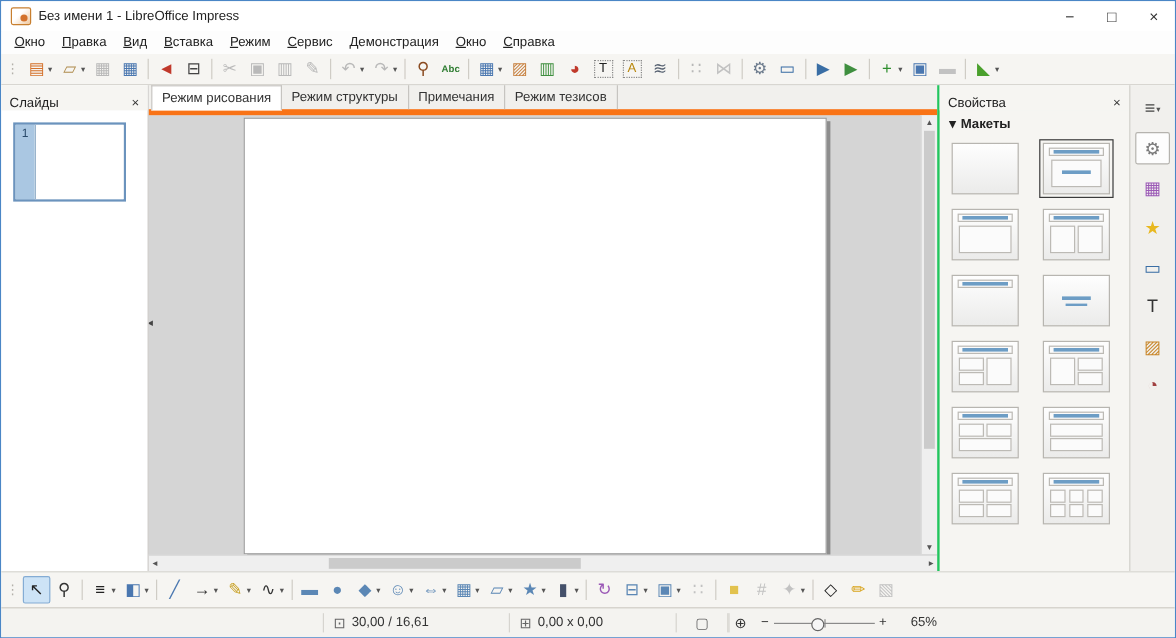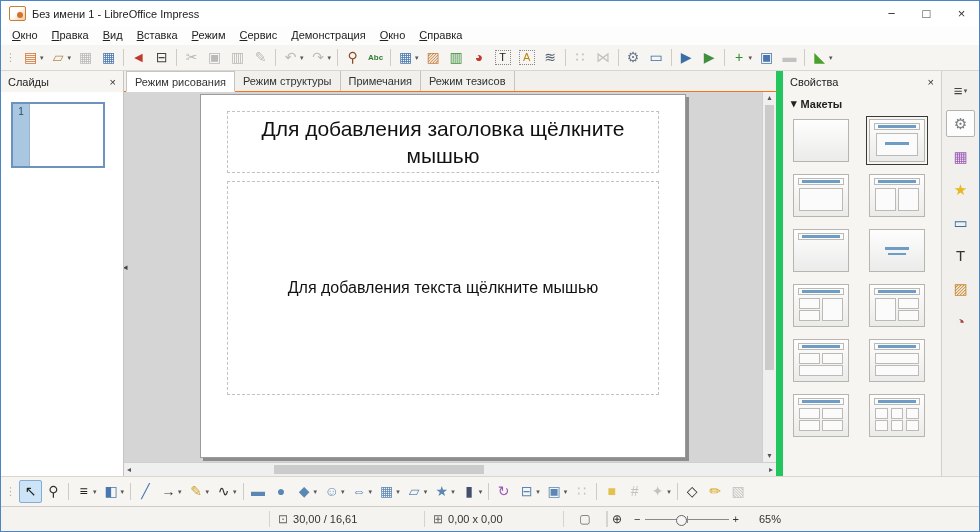--- a/index.html
+++ b/index.html
@@ -24,46 +24,46 @@
   .tb-item{display:flex;align-items:center;height:21px;padding:0 2px;border-radius:2px;border:1px solid transparent}
   .tb-item.active-tool{background:#cde3f6;border-color:#84acd4}
   .glyph{min-width:17px;text-align:center;font-size:14px;line-height:17px}
   .glyph.txt{font-size:8px;font-weight:bold;letter-spacing:0}
   .glyph.framed{border:1px dotted #888;font-size:11px;line-height:13px;min-width:14px;margin:0 1px}
   .dd{font-size:7px;color:#555;margin-left:1px}
   .tb-sep{width:1px;height:17px;background:#cfccc5;margin:0 3px}
   
   .main{flex:1 1 auto;display:flex;min-height:0}
   .slides-panel{width:122px;flex:0 0 auto;background:#fff;border-right:1px solid #c6c4c0;display:flex;flex-direction:column}
-  .panel-header{height:21px;display:flex;align-items:center;padding:0 7px;background:#f6f5f2;flex:0 0 auto}
+  .panel-header{height:21px;display:flex;align-items:flex-end;padding:0 7px;background:#f6f5f2;flex:0 0 auto}
   .panel-close{margin-left:auto;font-size:11px;color:#333}
   .slide-thumb{margin:10px 10px;width:94px;height:66px;display:flex;border:2px solid #6b93bd;box-sizing:border-box}
   .slide-num{width:16px;background:#aac7e2;color:#2a4a6a;display:flex;align-items:flex-start;justify-content:center;padding-top:2px;font-size:10px}
   .slide-body{flex:1;background:#fff;border-left:1px solid #9ab4cc}
   .center{flex:1 1 auto;display:flex;flex-direction:column;background:#d5d5d5;min-width:0}
-  .view-tabs{height:20px;display:flex;align-items:stretch;background:#f1f0ed;border-bottom:1px solid #f97316;padding-left:2px;flex:0 0 auto}
+  .view-tabs{height:20px;display:flex;align-items:stretch;background:#f1f0ed;border-bottom:5px solid #f97316;padding-left:2px;flex:0 0 auto}
   .vtab{display:flex;align-items:center;padding:0 8px;border-right:1px solid #c6c4c0;color:#333}
   .vtab.active{background:#fff;border:1px solid #c6c4c0;border-bottom:1px solid #fff;margin-bottom:-1px}
   .canvas-row{flex:1 1 auto;display:flex;min-height:0}
   .canvas{flex:1;display:flex;justify-content:center;align-items:flex-start;position:relative;overflow:hidden}
   .slide-page{width:484px;height:362px;margin-top:2px;background:#fff;border:1px solid #9a9a9a;
               box-shadow:3px 3px 0 #8d8d8d;position:relative}
   .ph{position:absolute;border:1px dashed #c2c2c2;display:flex;align-items:center;justify-content:center;text-align:center;color:#111}
   .ph-title{left:26px;right:26px;top:16px;height:60px;font-size:21px;line-height:1.3;padding:0 30px}
   .ph-outline{left:26px;right:26px;top:86px;bottom:62px;font-size:16px}
   .collapse-arrow{position:absolute;left:-1px;top:46%;color:#444;font-size:9px}
   .vscroll{width:13px;flex:0 0 auto;background:#efefef;border-left:1px solid #cfcfcf;display:flex;flex-direction:column;align-items:center}
   .vthumb{width:9px;height:265px;background:#cbcbcb;margin-top:1px}
   .scroll-arrow{font-size:8px;color:#555;line-height:12px}
   .hscroll{height:13px;flex:0 0 auto;background:#efefef;border-top:1px solid #cfcfcf;display:flex;align-items:center}
   .hthumb{height:9px;width:210px;margin-left:140px;background:#cbcbcb}
   .hscroll .scroll-arrow{padding:0 3px}
   .spacer{flex:1}
   
-  .props-panel{width:158px;flex:0 0 auto;background:#f6f5f2;border-left:7px solid #22c55e;display:flex;flex-direction:column}
+  .props-panel{width:158px;flex:0 0 auto;background:#f6f5f2;border-left:2px solid #22c55e;display:flex;flex-direction:column}
   .section-title{display:flex;align-items:center;gap:4px;padding:5px 8px;font-weight:bold;color:#222}
   .layout-grid{display:grid;grid-template-columns:1fr 1fr;gap:12px 14px;padding:4px 10px 10px;overflow:hidden}
   .layout-thumb{width:56px;height:43px;border:1px solid #b7b5b0;background:linear-gradient(#fefefe,#ebebea);position:relative;box-sizing:border-box}
   .layout-thumb.selected{outline:1px solid #3a3a3a;outline-offset:2px}
   .lt-box{position:absolute;border:1px solid #bcbab5;background:#fbfbfb;box-sizing:border-box}
   .lt-line{position:absolute;background:#6d9dc5}
   .sidebar-strip{width:37px;flex:0 0 auto;background:#f1f0ed;border-left:1px solid #d2d0cb;display:flex;flex-direction:column;align-items:center;padding-top:3px}
   .strip-btn{width:27px;height:25px;display:flex;align-items:center;justify-content:center;margin:3px 0;font-size:15px;border:1px solid transparent;border-radius:2px}
   .strip-btn.active{background:#fdfdfd;border-color:#b5b3ae}
   .strip-btn .dd{font-size:7px}
@@ -236,22 +236,20 @@
     <div class="view-tabs" id="view-tabs">
         <div class="vtab active">Режим рисования</div>
         <div class="vtab">Режим структуры</div>
         <div class="vtab">Примечания</div>
         <div class="vtab">Режим тезисов</div>
       </div>
     <div class="canvas-row">
       <div class="canvas">
         <span class="collapse-arrow">◂</span>
         <div class="slide-page">
-          <div class="ph ph-title">Для добавления заголовка щёлкните мышью</div>
-          <div class="ph ph-outline">Для добавления текста щёлкните мышью</div>
         </div>
       </div>
       <div class="vscroll">
         <span class="scroll-arrow">▴</span>
         <div class="vthumb"></div>
         <div class="spacer"></div>
         <span class="scroll-arrow">▾</span>
       </div>
     </div>
     <div class="hscroll">

